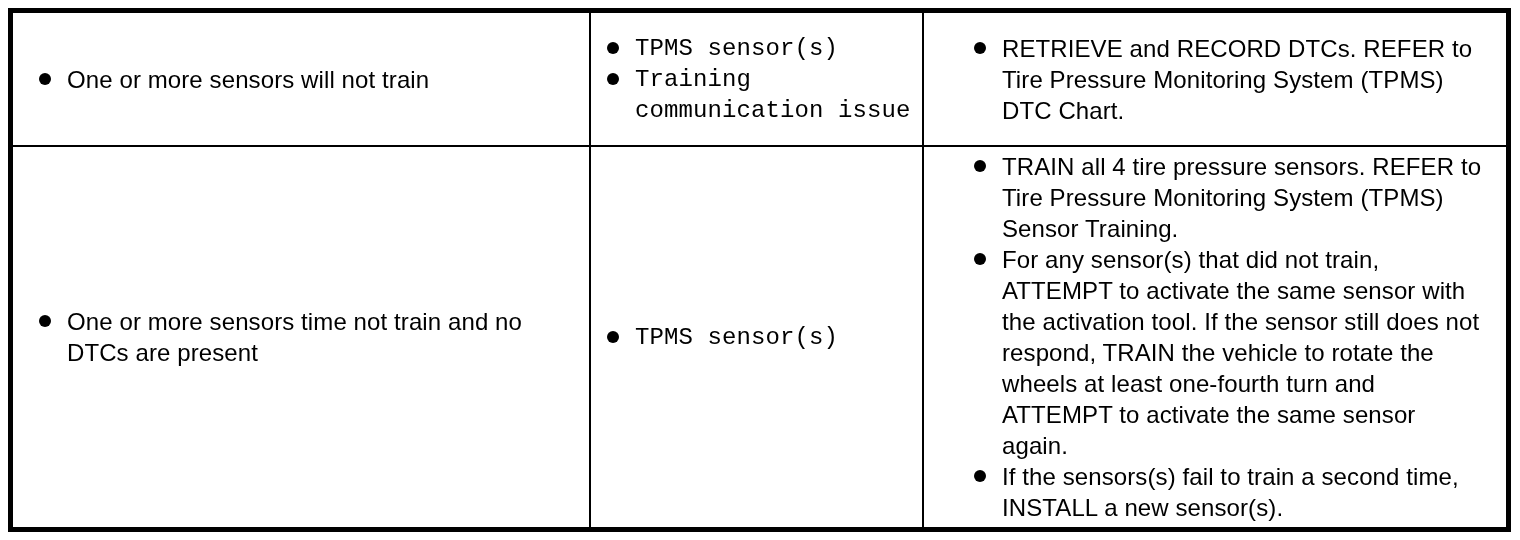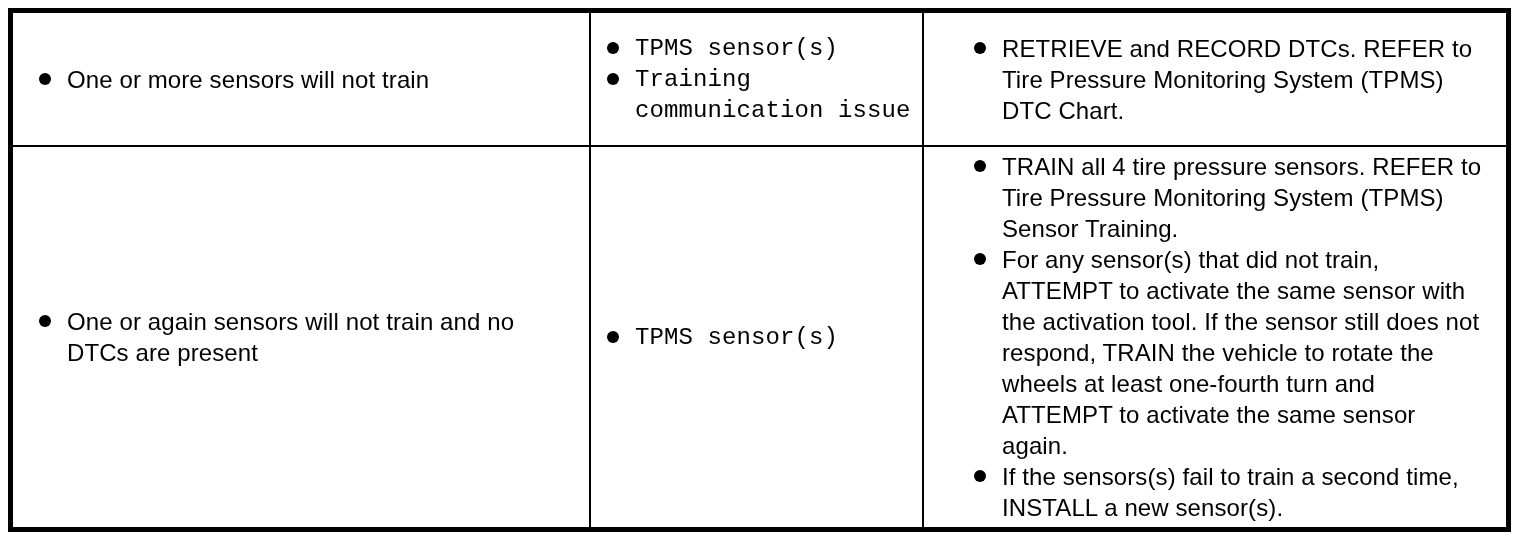--- a/index.html
+++ b/index.html
@@ -90,21 +90,21 @@
           <span class="bullet"></span>
           <span>RETRIEVE and RECORD DTCs. REFER to Tire Pressure Monitoring System (TPMS) DTC Chart.</span>
         </li>
       </ul>
     </div>
 
     <div class="cell c1 last-row">
       <ul class="blist">
         <li>
           <span class="bullet"></span>
-          <span>One or again sensors will not train and no DTCs are present</span>
+          <span>One or more sensors time not train and no DTCs are present</span>
         </li>
       </ul>
     </div>
 
     <div class="cell c2 last-row">
       <ul class="blist">
         <li>
           <span class="bullet"></span>
           <span>TPMS sensor(s)</span>
         </li>

